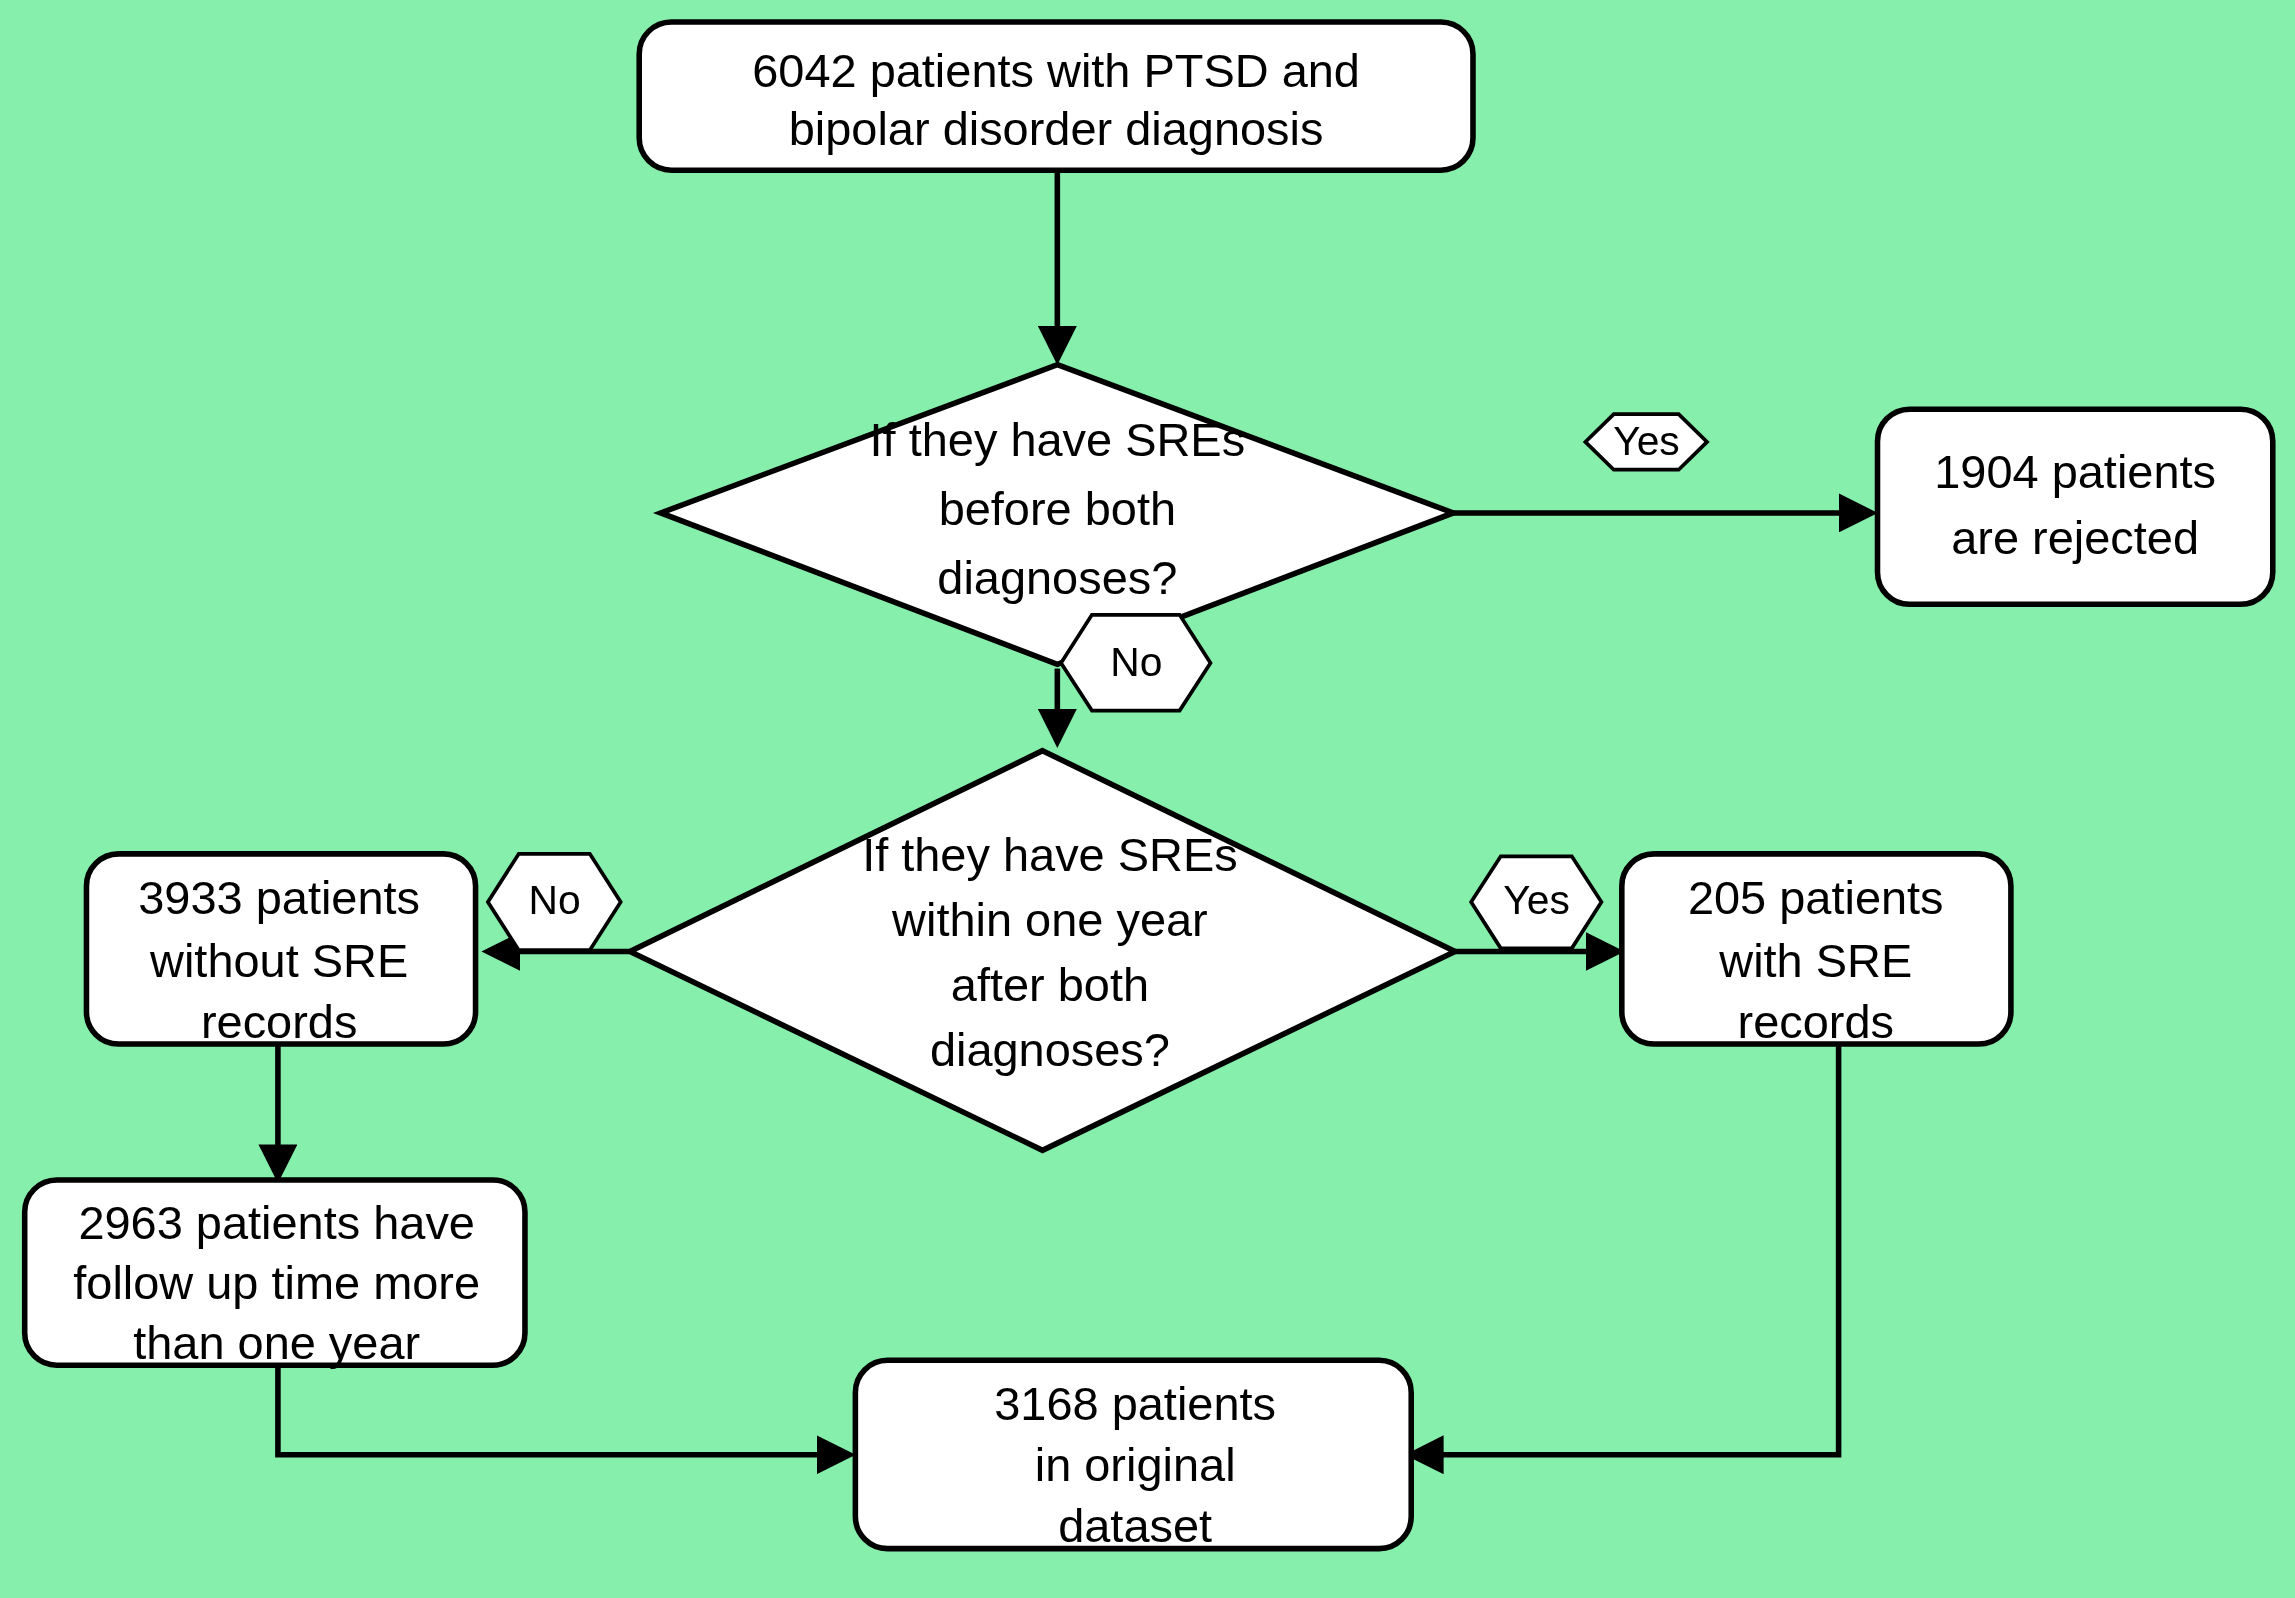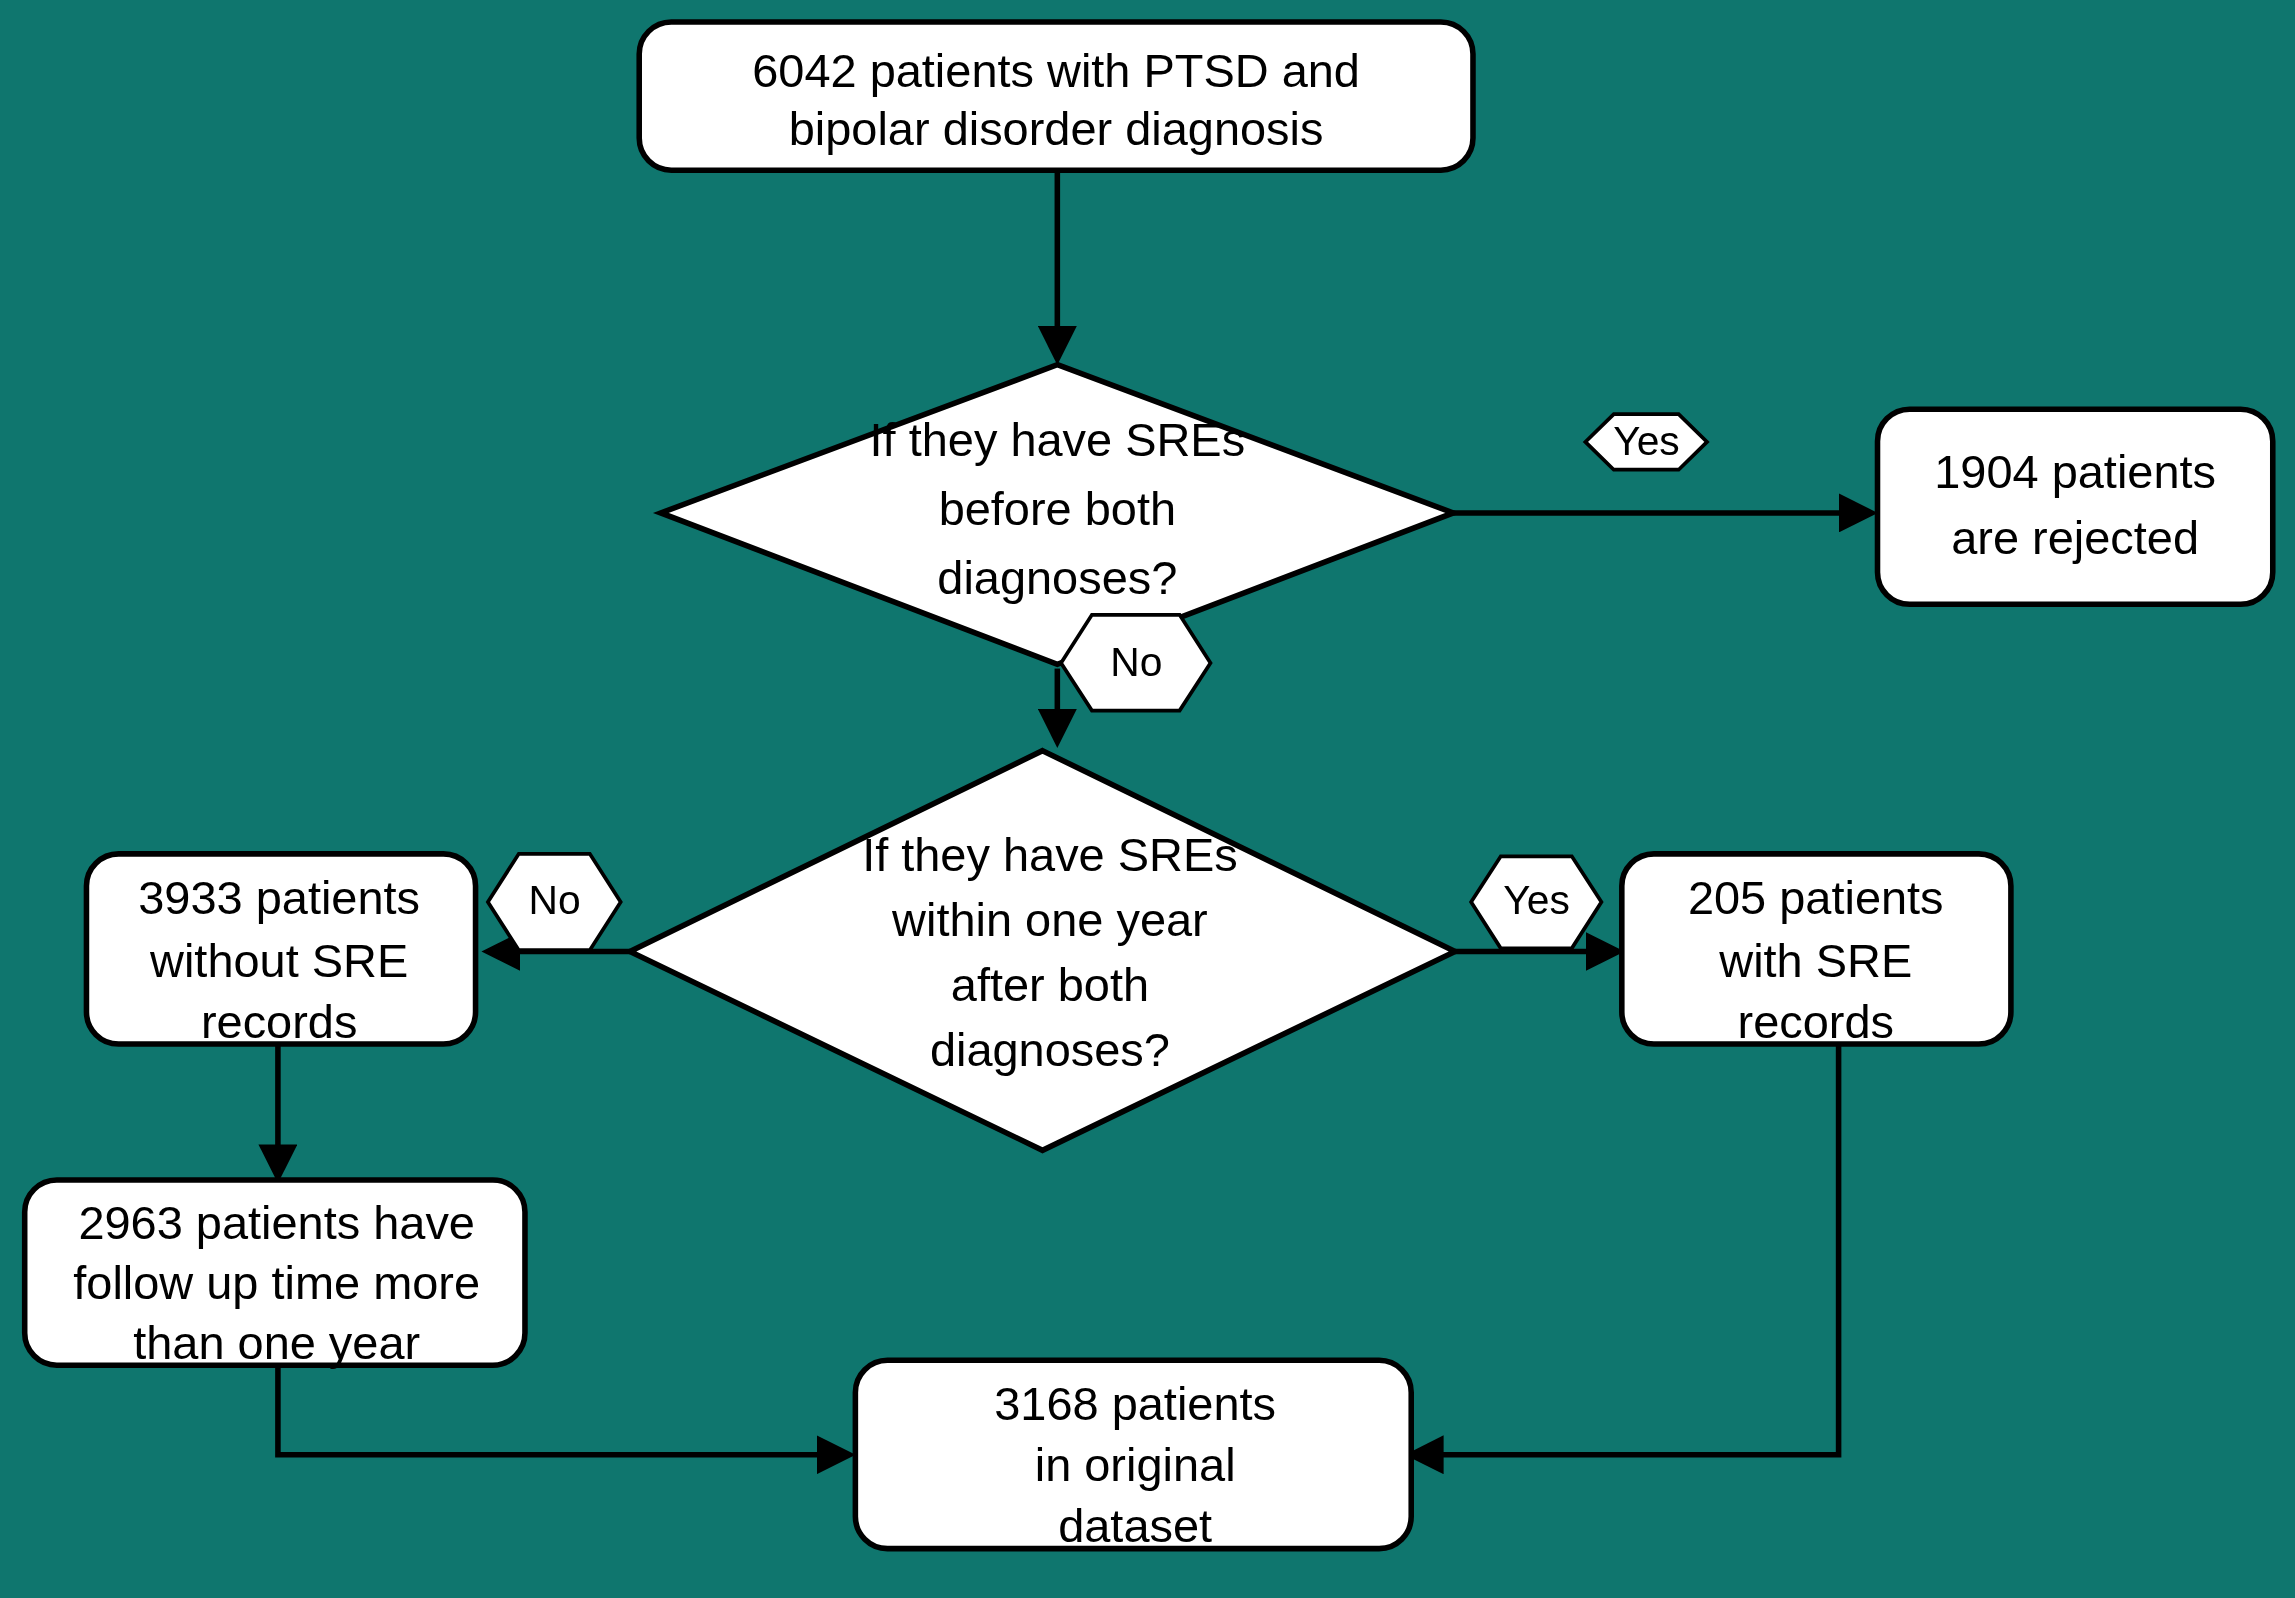--- a/index.html
+++ b/index.html
@@ -4,21 +4,21 @@
 <style>
   html, body {
     margin: 0;
     padding: 0;
     background: #ffffff;
   }
   #canvas-wrap {
     position: relative;
     width: 2295px;
     height: 1599px;
-    background: #0f766e;
+    background: #86efac;
     overflow: hidden;
   }
   svg#flowchart {
     display: block;
     width: 2295px;
     height: 1599px;
   }
   .shape-stroke {
     stroke: #000000;
     fill: #ffffff;

